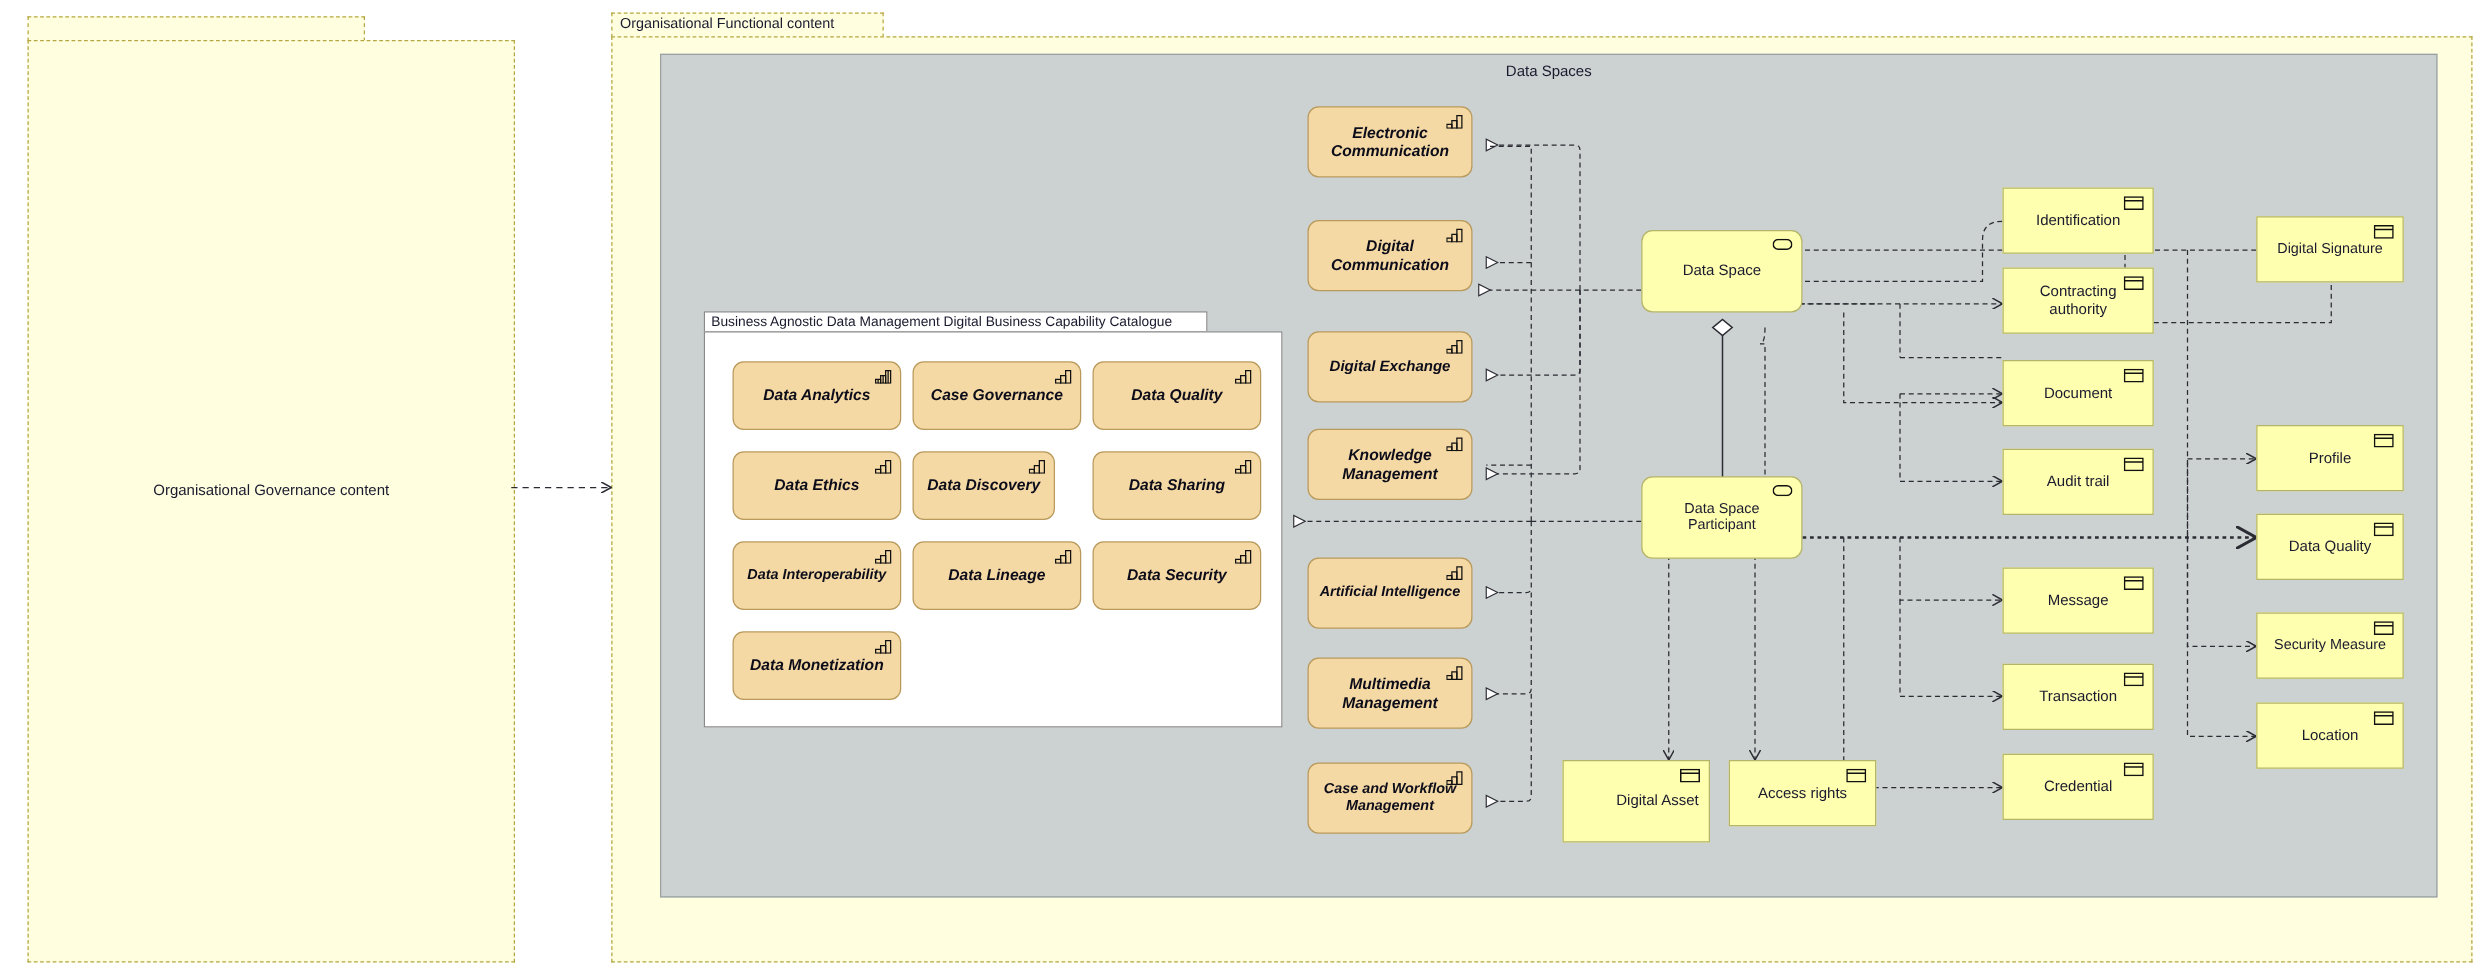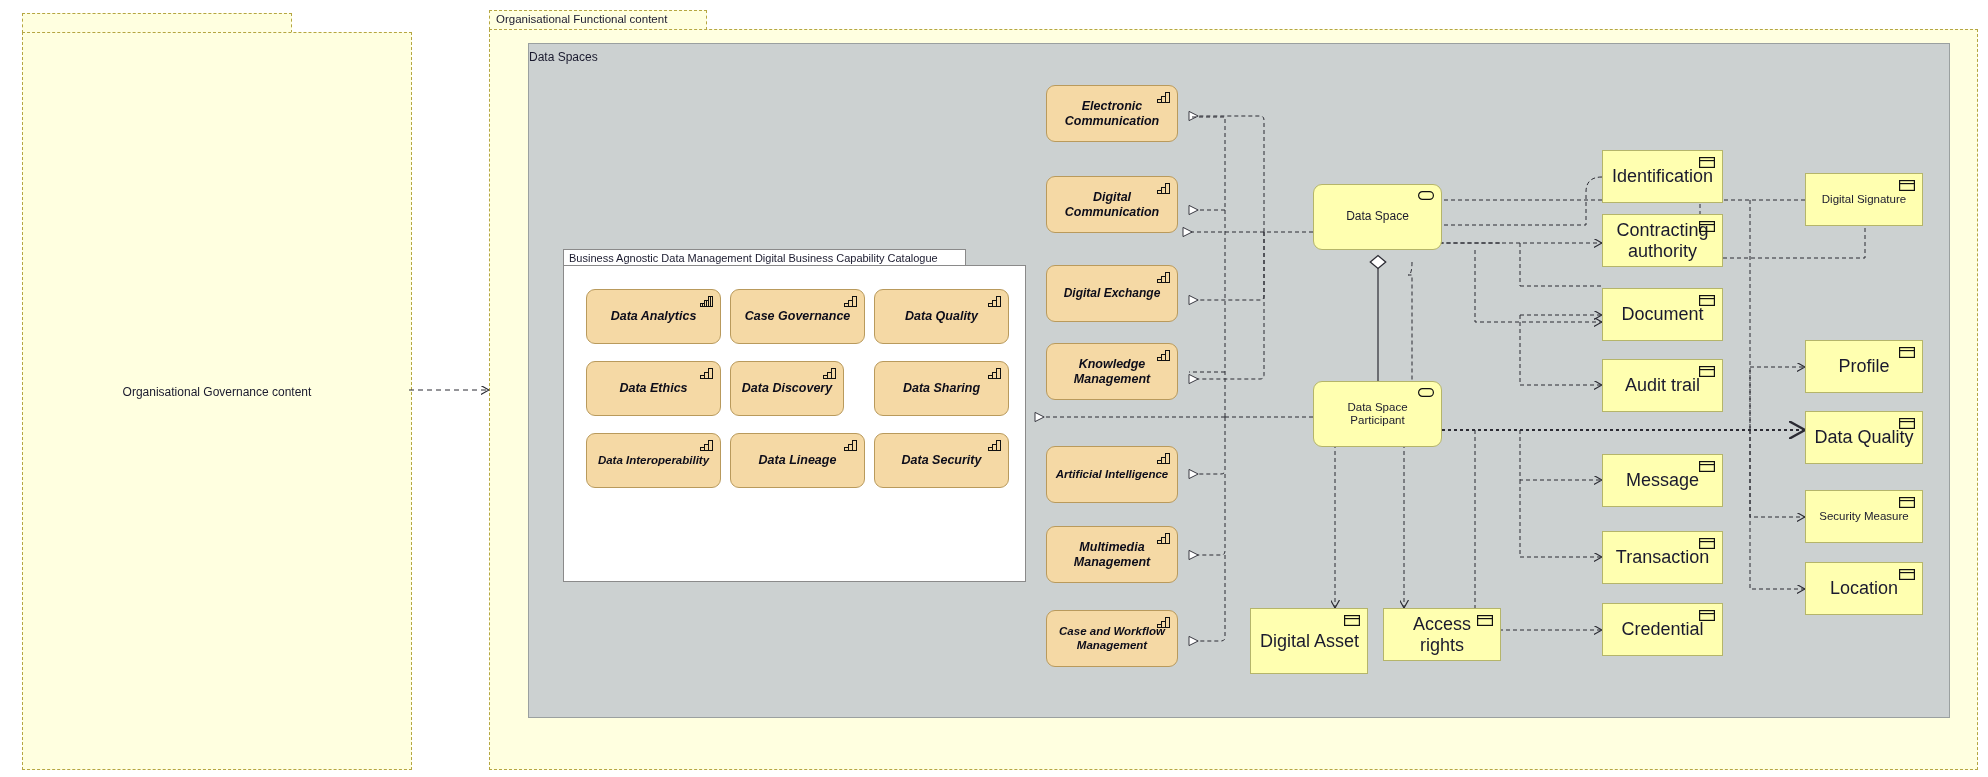--- a/index.html
+++ b/index.html
@@ -17,21 +17,21 @@
   .grouping .tab-label{position:absolute;left:6px;top:2px;
       font-size:11.5px;color:#1a1a2e;white-space:nowrap;}
   .grouping .body{position:absolute;left:0;top:19px;right:0;bottom:0;
       border:1px dashed #b5a642;background:#ffffe0;box-sizing:border-box;}
   .grouping .body.notop{border-top:1px dashed #b5a642;}
 
   
   .dataspaces-box{position:absolute;background:#ccd1d1;border:1px solid #9aa0a0;
       box-sizing:border-box;}
   .dataspaces-title{position:absolute;top:6px;left:0;width:100%;
-      text-align:left;font-size:12px;color:#1a1a2e;}
+      text-align:center;font-size:12px;color:#1a1a2e;}
 
   
   .catalogue{position:absolute;}
   .catalogue .tab{position:absolute;left:0;top:0;height:17px;
       border:1px solid #8a8a8a;background:#ffffff;box-sizing:border-box;
       display:flex;align-items:center;padding:0 5px;}
   .catalogue .tab-label{font-size:11px;color:#1a1a2e;white-space:nowrap;}
   .catalogue .body{position:absolute;left:0;top:16px;right:0;bottom:0;
       border:1px solid #8a8a8a;background:#ffffff;box-sizing:border-box;}
 
@@ -39,21 +39,21 @@
   .node{position:absolute;box-sizing:border-box;display:flex;
         align-items:center;justify-content:center;text-align:center;}
   .node .lbl{pointer-events:none;padding:0 8px;line-height:1.15;}
 
   
   .cap{background:#f5d9a5;border:1px solid #b99a5c;border-radius:9px;}
   .cap .lbl{font-size:12.5px;font-weight:bold;font-style:italic;color:#0d0d1a;}
 
   
   .bo{background:#ffffb0;border:1px solid #b5b56a;}
-  .bo .lbl{font-size:18px;color:#1a1a2e;font-weight:normal;}
+  .bo .lbl{font-size:12px;color:#1a1a2e;font-weight:normal;}
 
   
   .bc{background:#ffffb0;border:1px solid #b5b56a;border-radius:9px;}
   .bc .lbl{font-size:12px;color:#1a1a2e;}
 
   
   .ico{position:absolute;top:5px;right:6px;width:14px;height:12px;}
   .ico svg{display:block;}
 
   svg.overlay{position:absolute;left:0;top:0;width:1988px;height:777px;
@@ -265,20 +265,30 @@
       <span class="ico">
         <svg viewBox="0 0 14 12">
             <rect x="0.5" y="8.5" width="4" height="3" fill="none" stroke="#111"></rect>
             <rect x="4.5" y="5.5" width="4" height="6" fill="none" stroke="#111"></rect>
             <rect x="8.5" y="1.5" width="4" height="10" fill="none" stroke="#111"></rect>
           </svg>
       </span>
       <span class="lbl">Data Security</span>
     </div>
 
+    <div class="node cap" style="left:23px;top:256px;width:135px;height:55px;">
+      <span class="ico">
+        <svg viewBox="0 0 14 12">
+            <rect x="0.5" y="8.5" width="4" height="3" fill="none" stroke="#111"></rect>
+            <rect x="4.5" y="5.5" width="4" height="6" fill="none" stroke="#111"></rect>
+            <rect x="8.5" y="1.5" width="4" height="10" fill="none" stroke="#111"></rect>
+          </svg>
+      </span>
+      <span class="lbl">Data Monetization</span>
+    </div>
   </div>
 
   <div class="node cap" style="left:1046px;top:85px;width:132px;height:57px;">
     <span class="ico">
       <svg viewBox="0 0 14 12">
           <rect x="0.5" y="8.5" width="4" height="3" fill="none" stroke="#111"></rect>
           <rect x="4.5" y="5.5" width="4" height="6" fill="none" stroke="#111"></rect>
           <rect x="8.5" y="1.5" width="4" height="10" fill="none" stroke="#111"></rect>
         </svg>
     </span>

